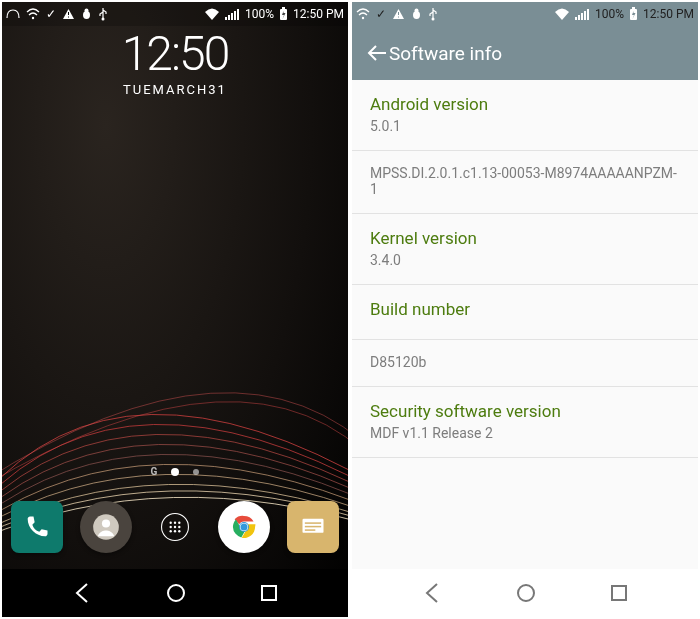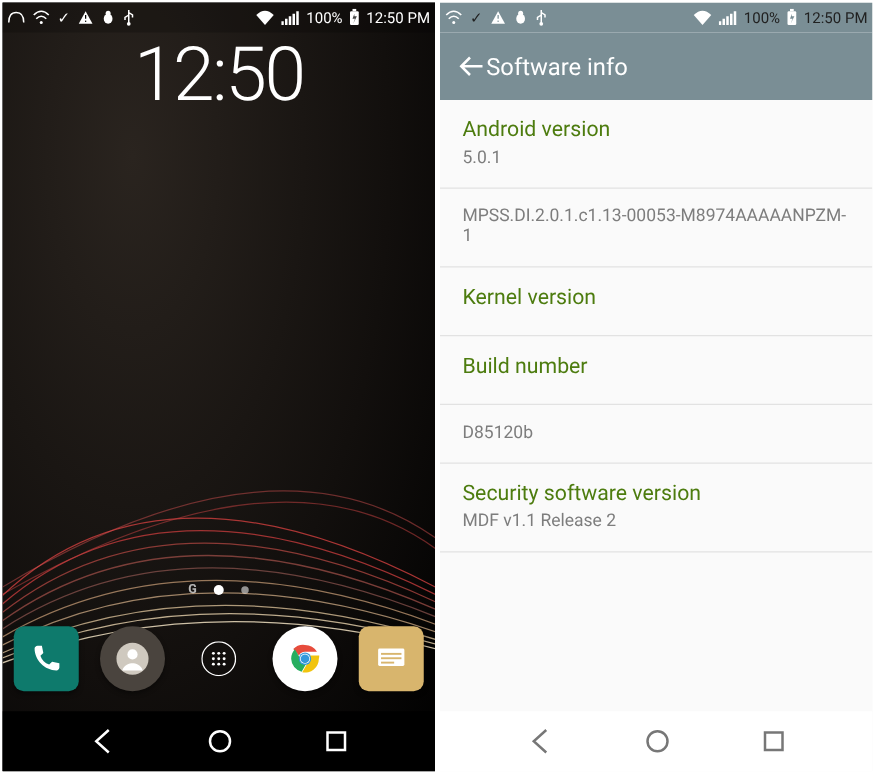--- a/index.html
+++ b/index.html
@@ -38,21 +38,21 @@
   .sicon svg { display:block; }
 
   
   .clock-wrap {
     position: absolute;
     top: 28px; left: 0; right: 0;
     text-align: center;
     z-index: 5;
   }
   .clock-time {
-    font-size: 60px;
+    font-size: 48px;
     font-weight: 300;
     letter-spacing: -2px;
     line-height: 1;
   }
   .clock-date {
     font-size: 13px;
     letter-spacing: 2px;
     margin-top: 4px;
   }
 
@@ -202,20 +202,21 @@
             <rect x="3" y="0" width="3" height="2" fill="#fff"></rect>
             <path d="M4.5 4 L3 8 L5 8 L3.5 12 L6.5 6 L4.5 6 Z" fill="#444"></path>
           </svg>
         </span>
       <span>12:50 PM</span>
     </div>
   </div>
 
   <div class="clock-wrap">
     <div class="clock-time">12:50</div>
+    <div class="clock-date">TUEMARCH31</div>
   </div>
 
   <div class="pager">
     <span class="g">G</span>
     <span class="dot active"></span>
     <span class="dot"></span>
   </div>
 
   <div class="dock">
     <div class="app phone-app">
@@ -356,20 +357,21 @@
   <div class="list">
     <div class="row">
       <div class="title">Android version</div>
       <div class="value">5.0.1</div>
     </div>
     <div class="row">
       <div class="value">MPSS.DI.2.0.1.c1.13-00053-M8974AAAAANPZM-1</div>
     </div>
     <div class="row">
       <div class="title">Kernel version</div>
+      <div class="value">3.4.0</div>
     </div>
     <div class="row">
       <div class="title">Build number</div>
     </div>
     <div class="row">
       <div class="value">D85120b</div>
     </div>
     <div class="row">
       <div class="title">Security software version</div>
       <div class="value">MDF v1.1 Release 2</div>

